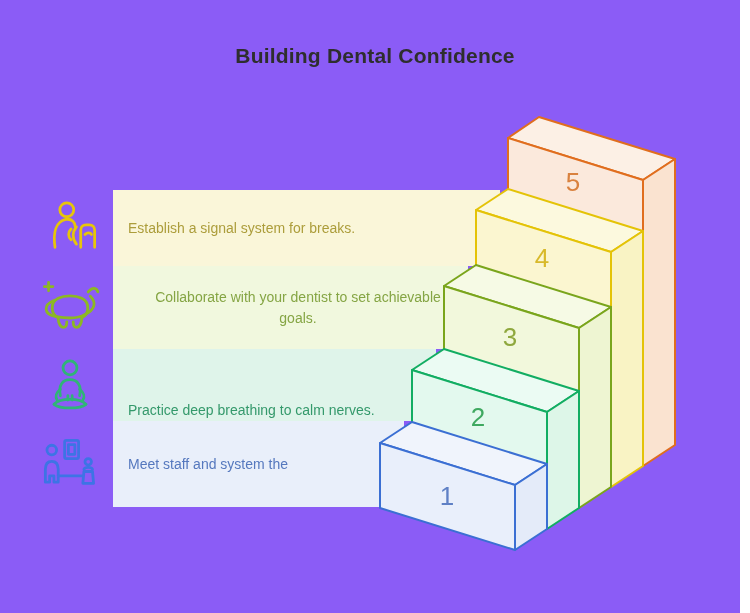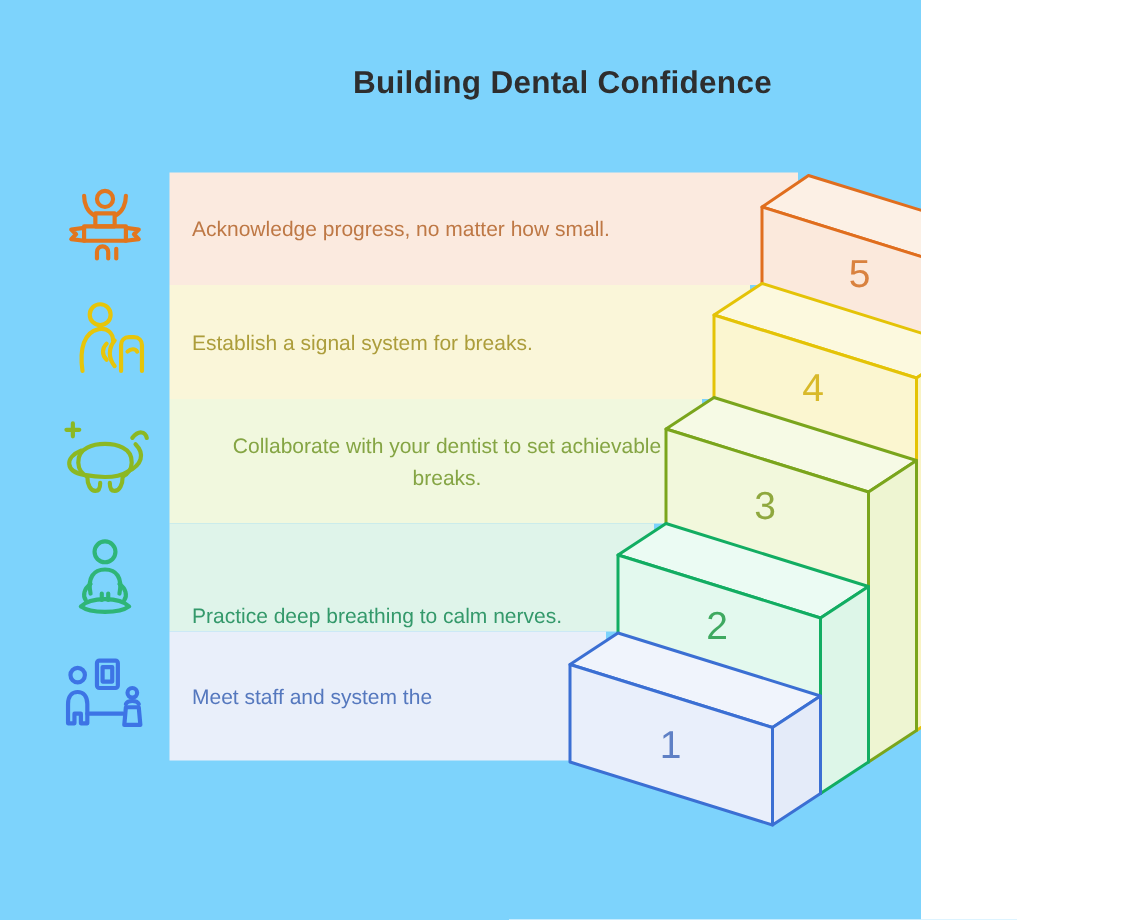--- a/index.html
+++ b/index.html
@@ -1,17 +1,17 @@
 <!DOCTYPE html>
 <html><head>
 <meta charset="utf-8">
 <style>
   html,body { margin:0; padding:0; background:#ffffff; }
   .canvas {
-    position:relative; width:614px; height:613px; background:#7dd3fc;
+    position:relative; width:740px; height:613px; background:#8b5cf6;
     font-family:"Liberation Sans", sans-serif; overflow:hidden;
   }
   .title {
     position:absolute; top:44px; left:0; width:750px; text-align:center;
     font-size:21px; font-weight:bold; color:#2e2e2e; letter-spacing:0.2px;
   }
   .row { position:absolute; left:0; width:750px; }
   .row-1 { top:115px; height:75px; }
   .row-2 { top:190px; height:76px; }
   .row-3 { top:266px; height:83px;text-align:center; }
@@ -43,39 +43,20 @@
     font-family:"Liberation Sans", sans-serif;
   }
 </style>
 </head>
 <body>
 
 <div class="canvas">
 
   <div class="title">Building Dental Confidence</div>
 
-  <div class="row row-1">
-    <div class="icon" style="stroke: rgb(226, 118, 30);">
-      <svg viewBox="0 0 56 56">
-        <circle cx="28" cy="9" r="5"></circle>
-        <path d="M21,19 C17,17 15,12 15,7"></path>
-        <path d="M35,19 C39,17 41,12 41,7"></path>
-        <path d="M22,18 h12 v8 h-12 z"></path>
-        <rect x="15" y="26" width="26" height="9"></rect>
-        <path d="M15,27 L7,28 L10,31 L7,34 L15,35"></path>
-        <path d="M41,27 L49,28 L46,31 L49,34 L41,35"></path>
-        <path d="M23,46 V42 a3.5,3.5 0 0 1 7,0 V46"></path>
-        <line x1="35" y1="40" x2="35" y2="46"></line>
-      </svg>
-    </div>
-    <div class="band" style="background: rgb(251, 234, 223); color: rgb(190, 120, 69);">
-      <div>Acknowledge progress, no matter how small.</div>
-      <div></div>
-    </div>
-  </div>
 
   <div class="row row-2">
     <div class="icon" style="stroke: rgb(231, 197, 10);">
       <svg viewBox="0 0 56 56">
         <circle cx="25" cy="11" r="6.5"></circle>
         <path d="M14,46 C12,32 15,22 24,20 C30,19 33,23 33,27"></path>
         <path d="M29,29 c-3,3 -3,7 0,10"></path>
         <path d="M34,27 c-4,5 -4,11 0,16"></path>
         <path d="M38,46 V30 c0,-3 2,-5 5,-5 h3 c3,0 5,2 5,5 v16"></path>
         <path d="M42,34 c2,-2 5,-2 6,0"></path>
@@ -93,21 +74,21 @@
         <path d="M8,4 v8 M4,8 h8"></path>
         <path d="M17,37 C10,34 9,23 17,19 C23,16 33,16 39,19 C47,23 46,34 39,37"></path>
         <path d="M17,37 c0,5 2,9 5,9 c2,0 3,-2 3,-5"></path>
         <path d="M39,37 c0,5 -2,9 -5,9 c-2,0 -3,-2 -3,-5"></path>
         <path d="M13,21 C3,25 3,34 15,36 C26,38 36,38 42,34 C51,30 53,23 47,17"></path>
         <path d="M45,13 C49,8 53,9 54,13"></path>
       </svg>
     </div>
     <div class="band" style="background: rgb(241, 248, 222); color: rgb(133, 165, 68);">
       <div>Collaborate with your dentist to set achievable</div>
-      <div>breaks.</div>
+      <div>goals.</div>
     </div>
   </div>
 
   <div class="row row-4">
     <div class="icon" style="stroke: rgb(47, 181, 119);">
       <svg viewBox="0 0 56 56">
         <circle cx="28" cy="12" r="6.5"></circle>
         <path d="M19,38 C17,28 21,23 28,23 C35,23 39,28 37,38"></path>
         <path d="M19,32 c-4,3 -5,7 -3,10"></path>
         <path d="M37,32 c4,3 5,7 3,10"></path>

